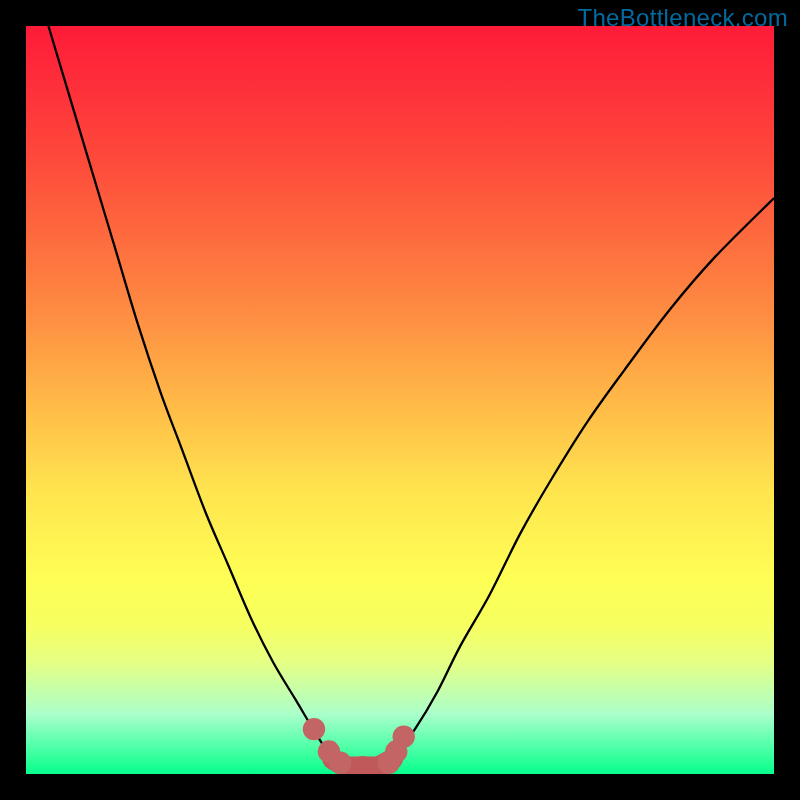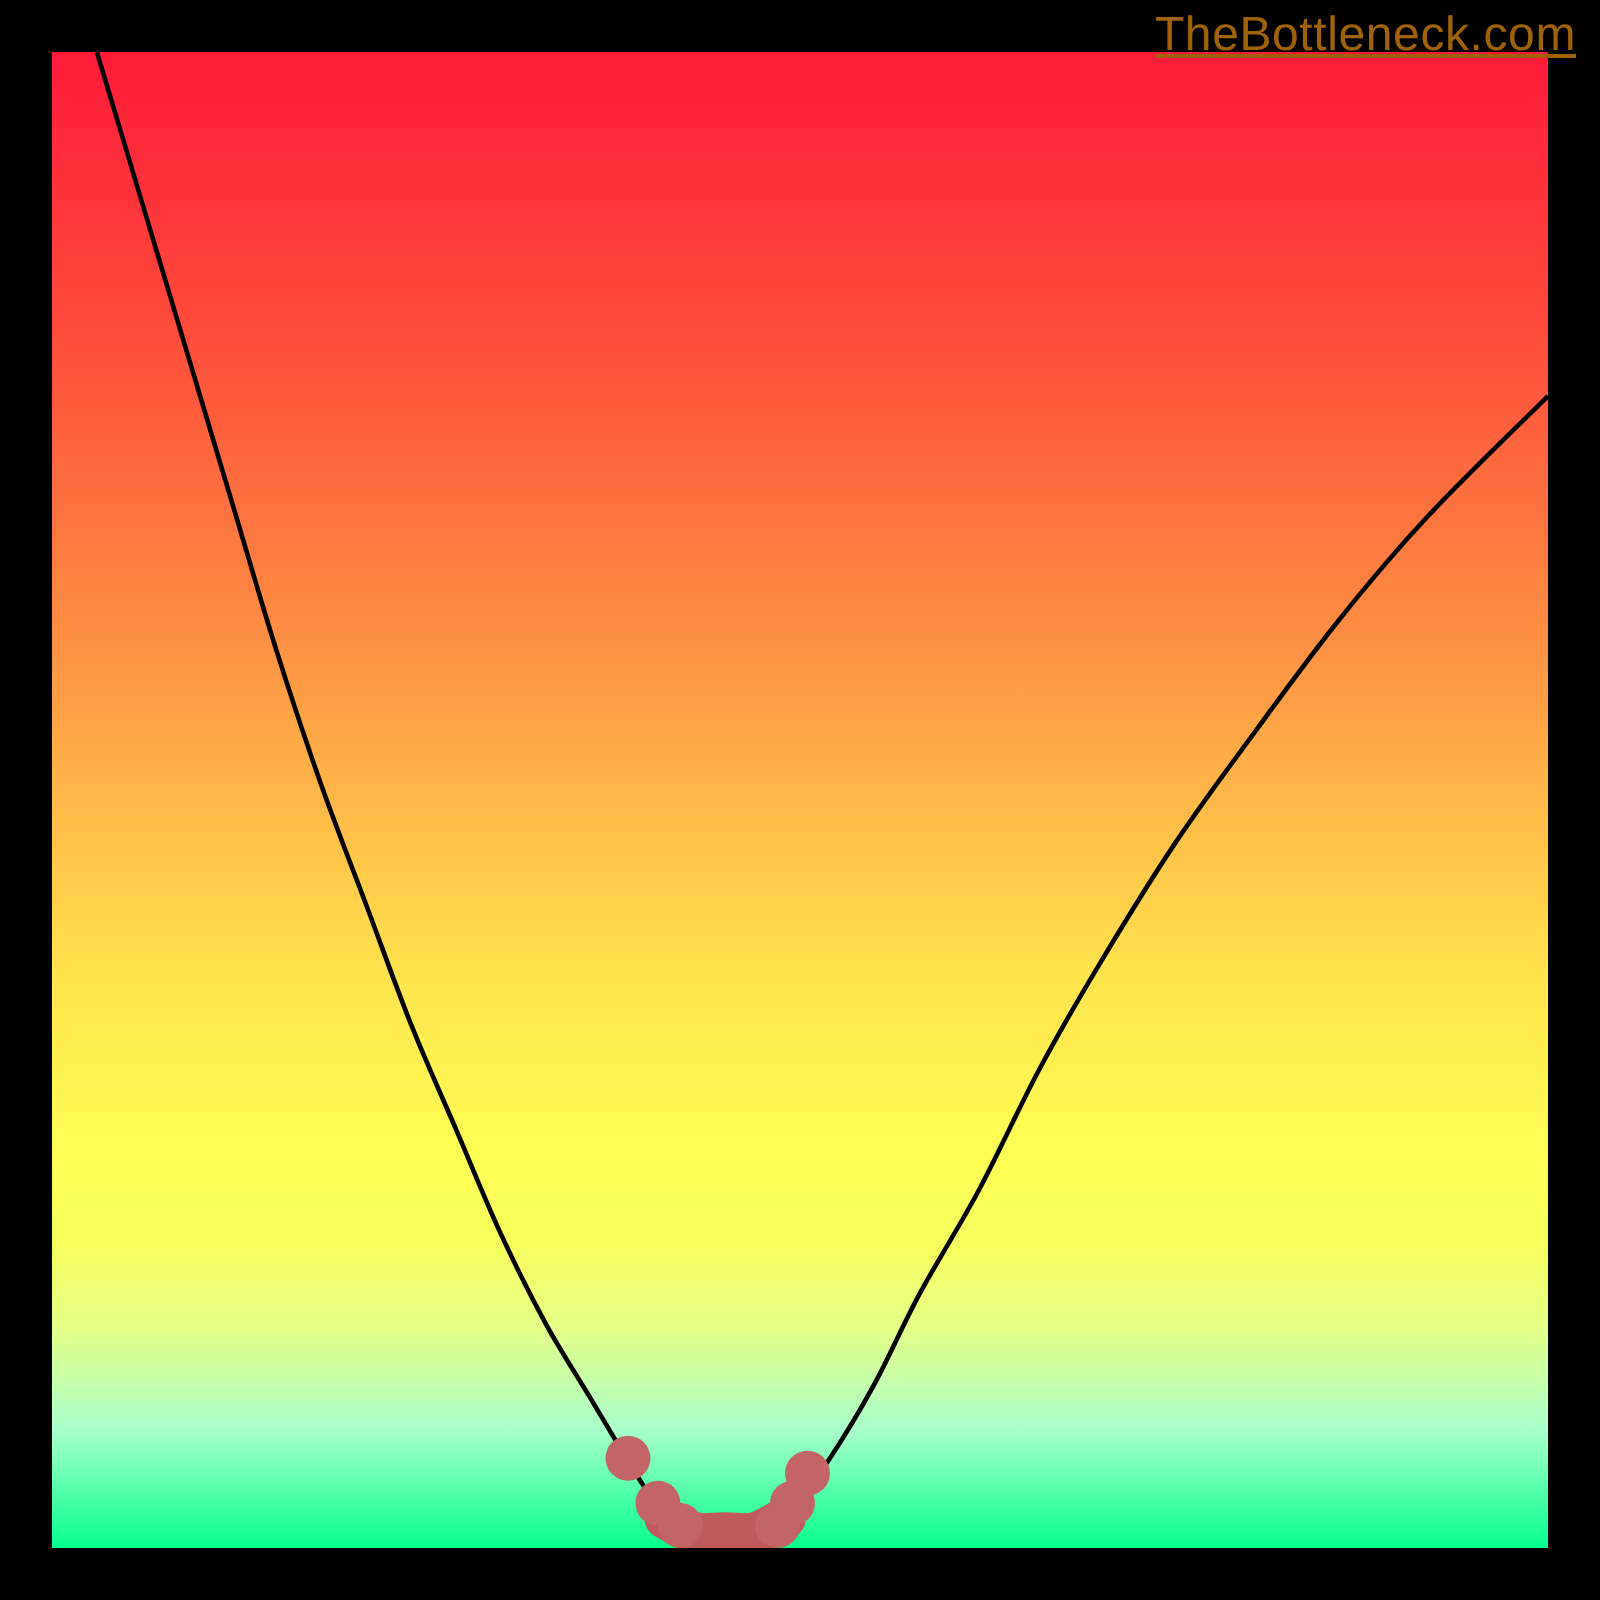--- a/index.html
+++ b/index.html
@@ -28,26 +28,25 @@
       #feff55 74%,
       #f6ff5f 80%,
       #e6ff84 85%,
       #aaffca 92%,
       #05ff8c 100%);
   }
   .watermark {
     position: absolute;
     top: 4px;
     right: 12px;
-    color: #a16207;
+    color: #0369a1;
     font-size: 24px;
     font-weight: 500;
     letter-spacing: 0.3px;
     z-index: 10;
-    text-decoration: underline;
   }
   svg.curves {
     position: absolute;
     left: 0;
     top: 0;
     width: 748px;
     height: 748px;
   }
 </style>
 </head>

